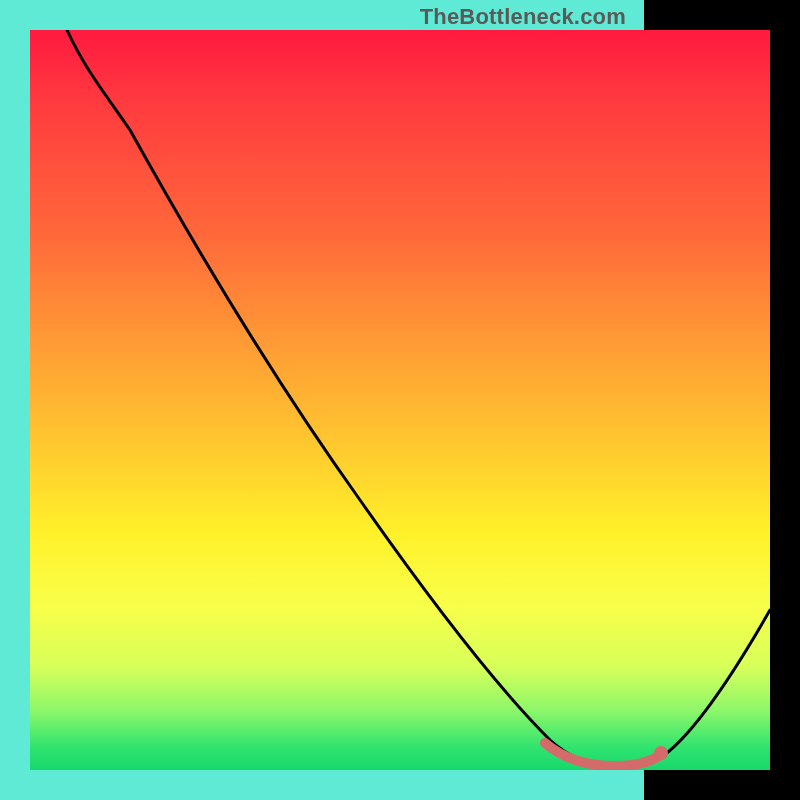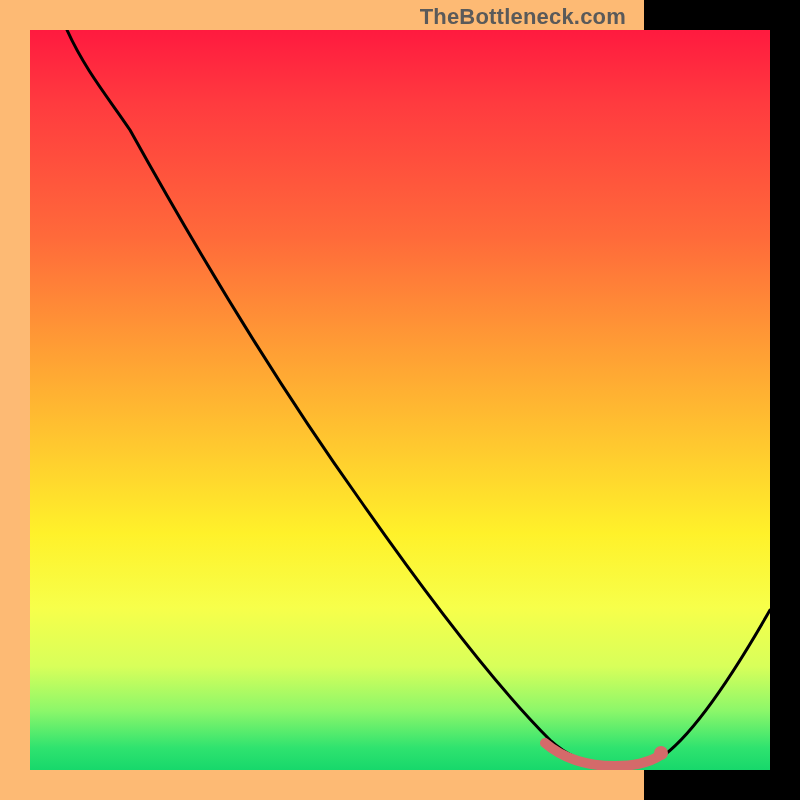--- a/index.html
+++ b/index.html
@@ -8,21 +8,21 @@
     width: 800px;
     height: 800px;
     background: #000;
     overflow: hidden;
     font-family: Arial, Helvetica, sans-serif;
   }
   .frame {
     position: relative;
     width: 644px;
     height: 800px;
-    background: #fdba74;
+    background: #5eead4;
   }
   .watermark {
     position: absolute;
     top: 4px;
     right: 18px;
     color: #5a5a5a;
     font-size: 22px;
     font-weight: 600;
     letter-spacing: 0.2px;
     user-select: none;

